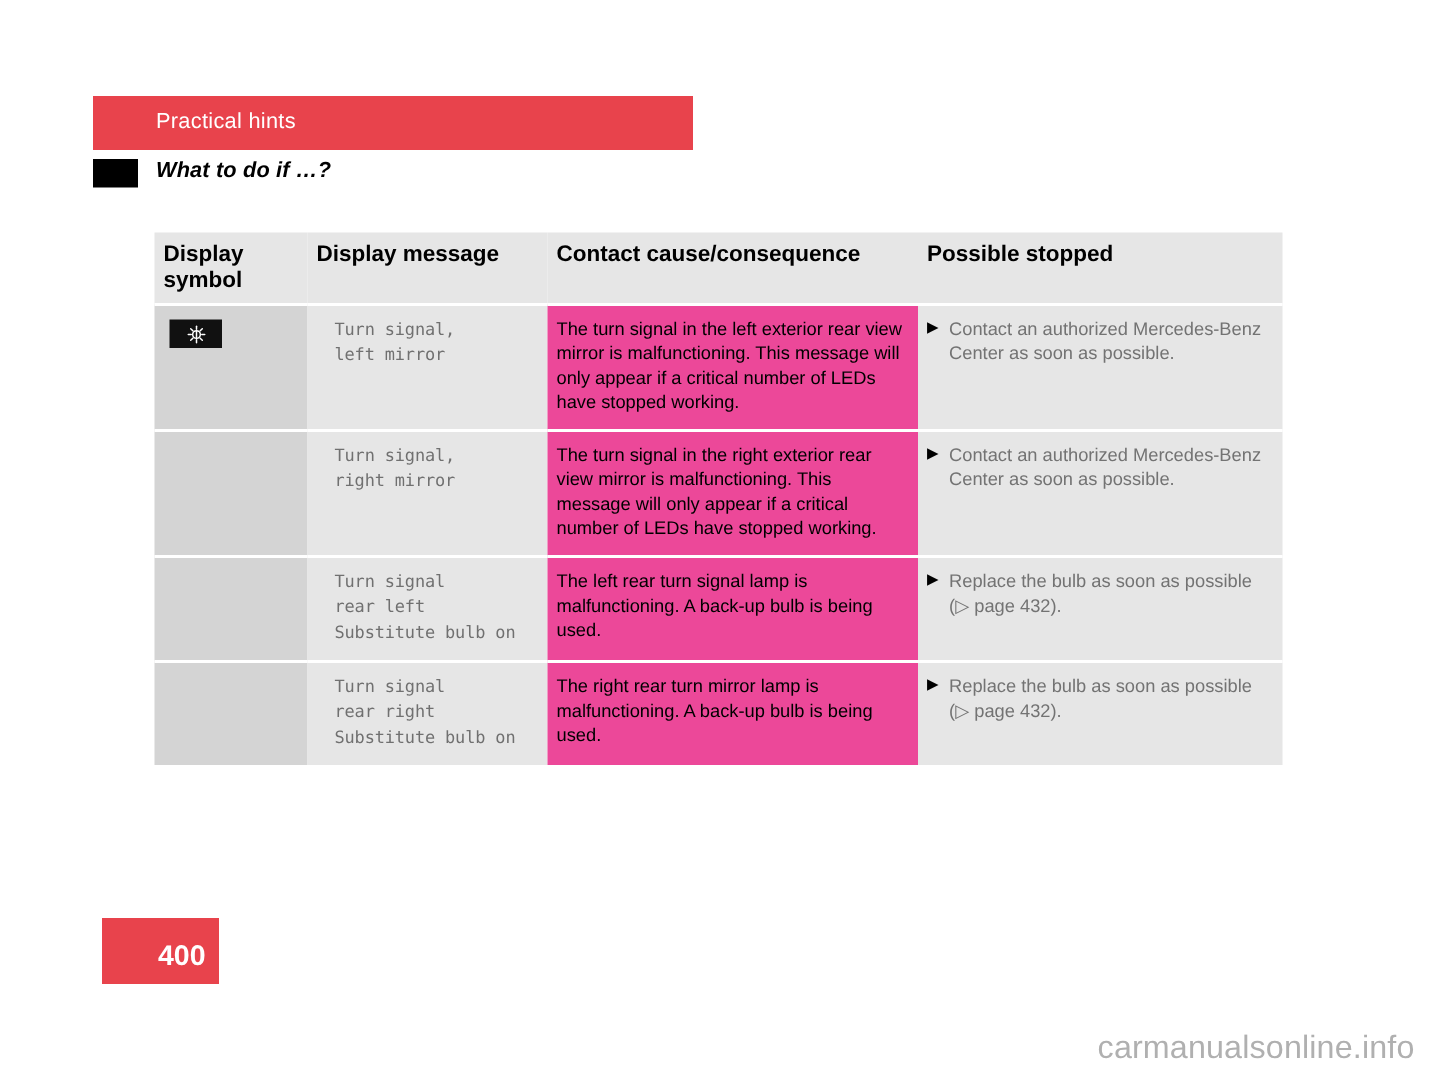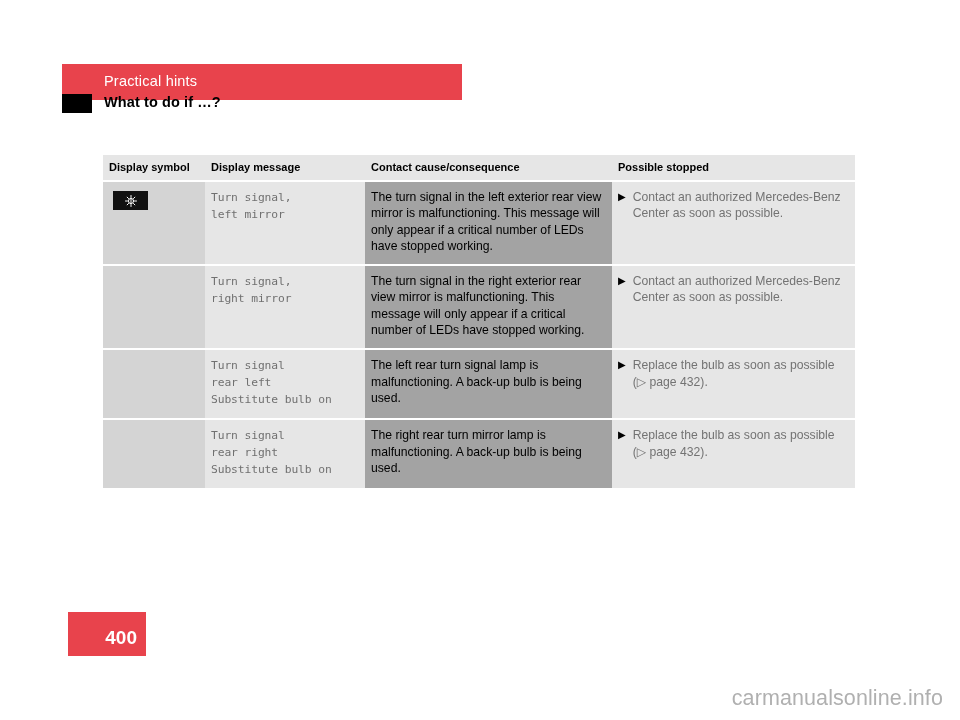--- a/index.html
+++ b/index.html
@@ -31,23 +31,24 @@
     top: 9px;
     font-size: 14.5px;
     font-weight: normal;
     color: #ffffff;
     letter-spacing: 0.2px;
   }
 
   .subhead-row {
     position: absolute;
     left: 62px;
-    top: 92px;
+    top: 104px;
     width: 400px;
     height: 24px;
+    font-style: italic;
   }
   .subhead-marker {
     position: absolute;
     left: 0;
     top: 2px;
     width: 30px;
     height: 19px;
     background: #000000;
   }
   .subhead-title {
@@ -71,40 +72,40 @@
   }
   .table col.c-symbol   { width: 102px; }
   .table col.c-message  { width: 160px; }
   .table col.c-cause    { width: 247px; }
   .table col.c-solution { width: 243px; }
 
   .table th {
     background: #e6e6e6;
     text-align: left;
     vertical-align: top;
-    font-size: 11px;
+    font-size: 15px;
     font-weight: bold;
     color: #000000;
     padding: 6px 8px 7px 6px;
     border: none;
   }
   .table td {
     vertical-align: top;
     border: none;
     padding: 0;
   }
 
   .cell-inner {
     padding: 7px 10px 10px 6px;
     min-height: 100%;
   }
 
   td.sym     { background: #d4d4d4; }
-  td.msg     { background: #e6e6e6; }
-  td.cause   { background: #a3a3a3; margin-top: 44px; }
+  td.msg     { background: #e6e6e6; padding-left: 12px; }
+  td.cause   { background: #ec4899; margin-top: 44px; }
   td.sol     { background: #e6e6e6; }
 
   
   tr.body-row > td {
     border-top: 2px solid #ffffff;
   }
   tr.body-row.first > td {
     border-top: 2px solid #ffffff;
   }
 

